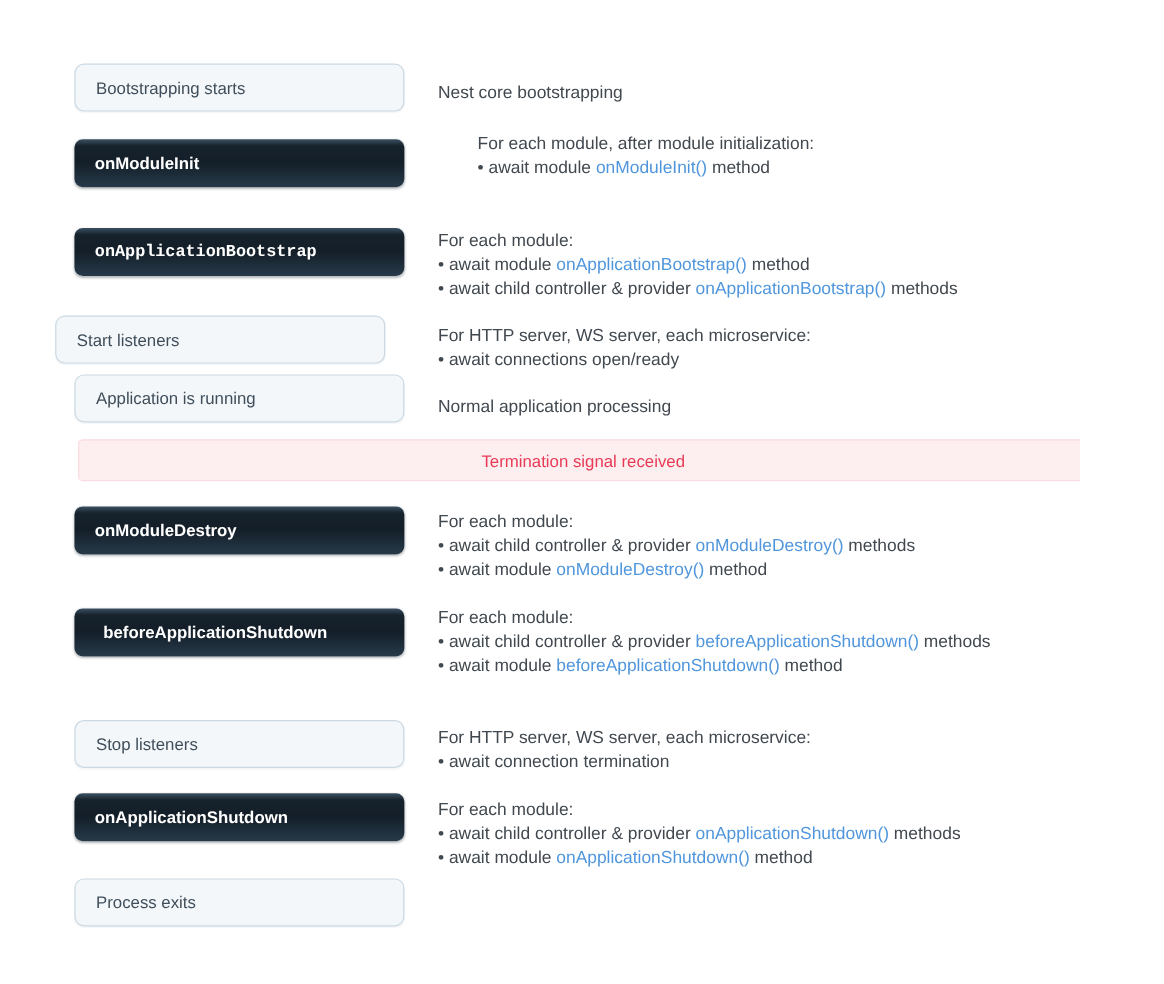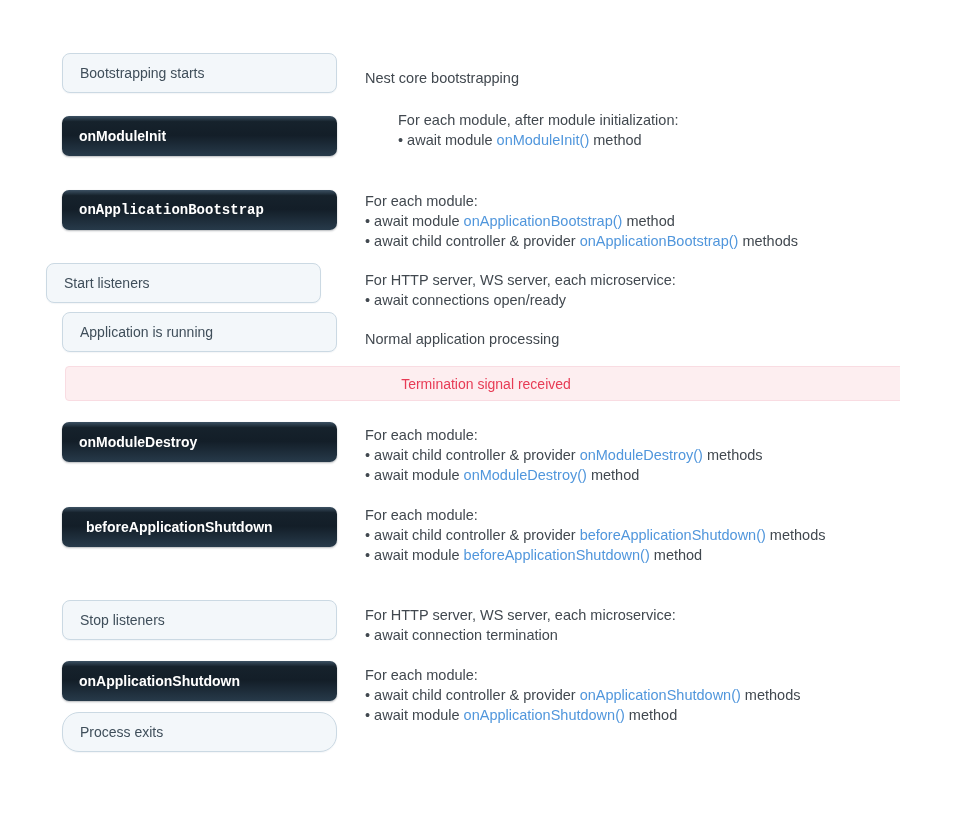--- a/index.html
+++ b/index.html
@@ -126,16 +126,16 @@
       <span class="desc-line"><span>• await connection termination</span></span>
     </div>
     <div class="box dark" style="left: 62px; top: 661px; align-items: center;">
       <span>onApplicationShutdown</span>
     </div>
     <div class="desc" style="left: 365px; top: 665px;">
       <span class="desc-line"><span>For each module:</span></span>
       <span class="desc-line"><span>• await child controller &amp; provider </span><span class="code-link">onApplicationShutdown()</span><span> methods</span></span>
       <span class="desc-line"><span>• await module </span><span class="code-link">onApplicationShutdown()</span><span> method</span></span>
     </div>
-    <div class="box light" style="left: 62px; top: 712px; border-radius: 17px;">
+    <div class="box light" style="left: 62px; top: 732px;">
       <span>Process exits</span>
     </div>
   </div>
 
 </body></html>

